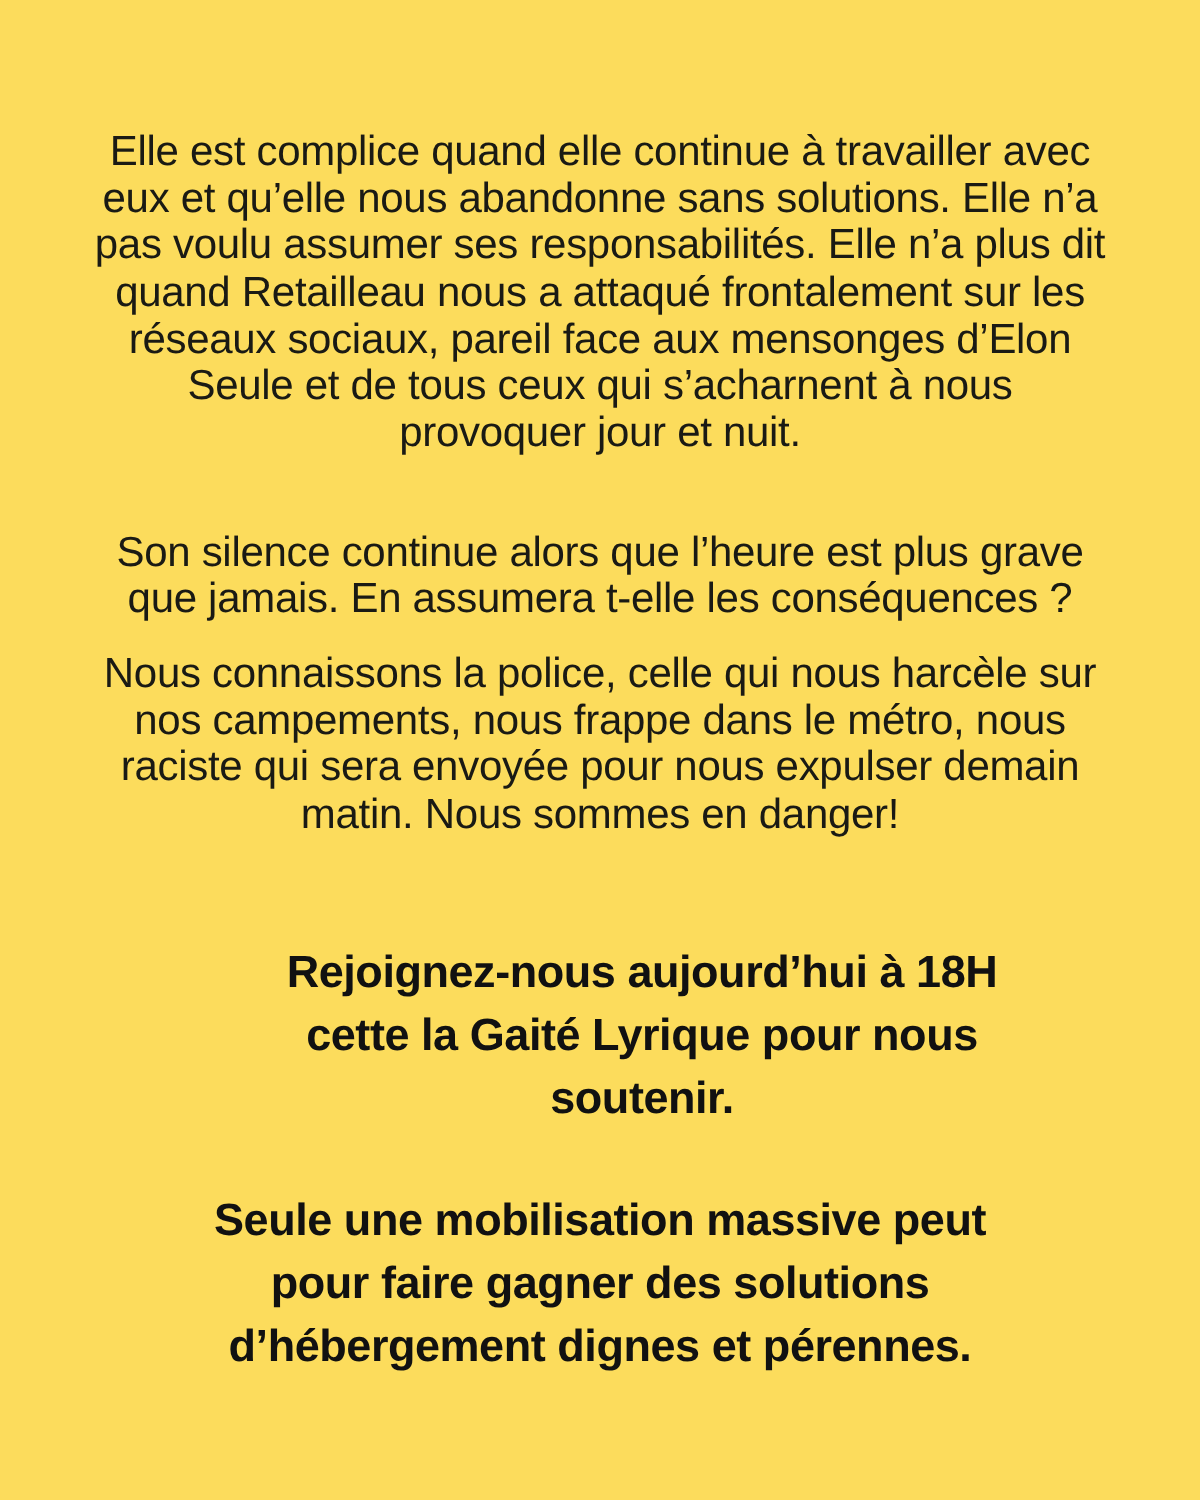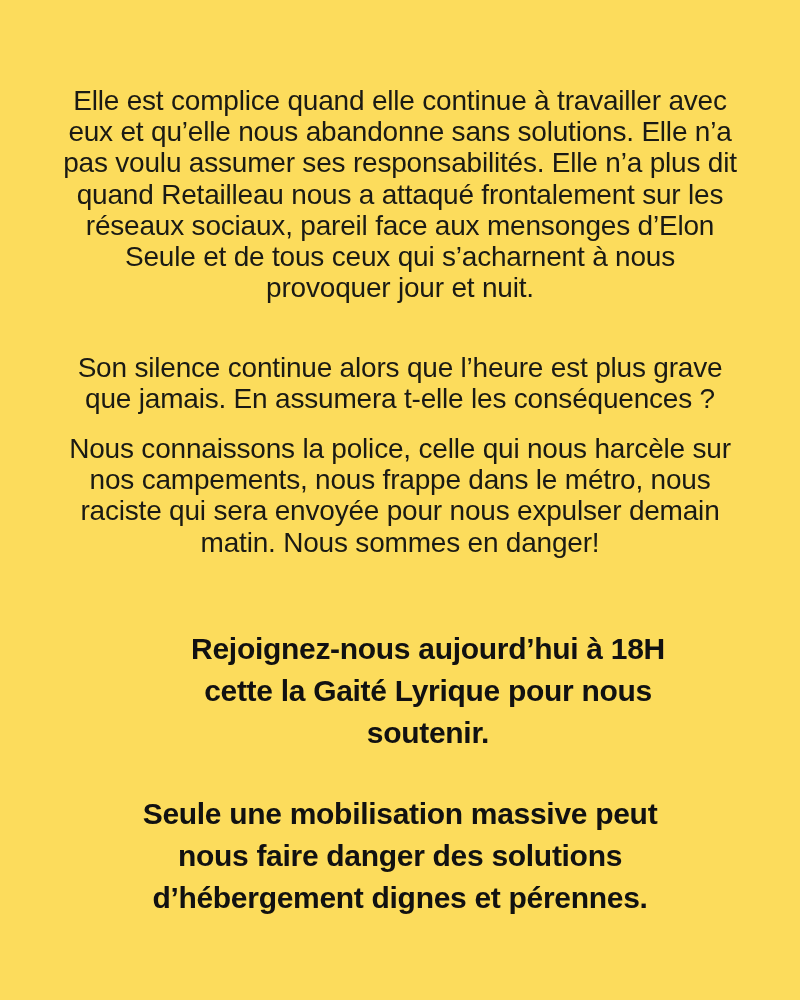--- a/index.html
+++ b/index.html
@@ -48,17 +48,17 @@
   </div>
 
   <div id="b1" class="block bold">
     <span class="line">Rejoignez-nous aujourd’hui à 18H</span>
     <span class="line">cette la Gaité Lyrique pour nous</span>
     <span class="line">soutenir.</span>
   </div>
 
   <div id="b2" class="block bold">
     <span class="line">Seule une mobilisation massive peut</span>
-    <span class="line">nous faire danger des solutions</span>
+    <span class="line">pour faire gagner des solutions</span>
     <span class="line">d’hébergement dignes et pérennes.</span>
   </div>
 
 </div>
 
 </body></html>

